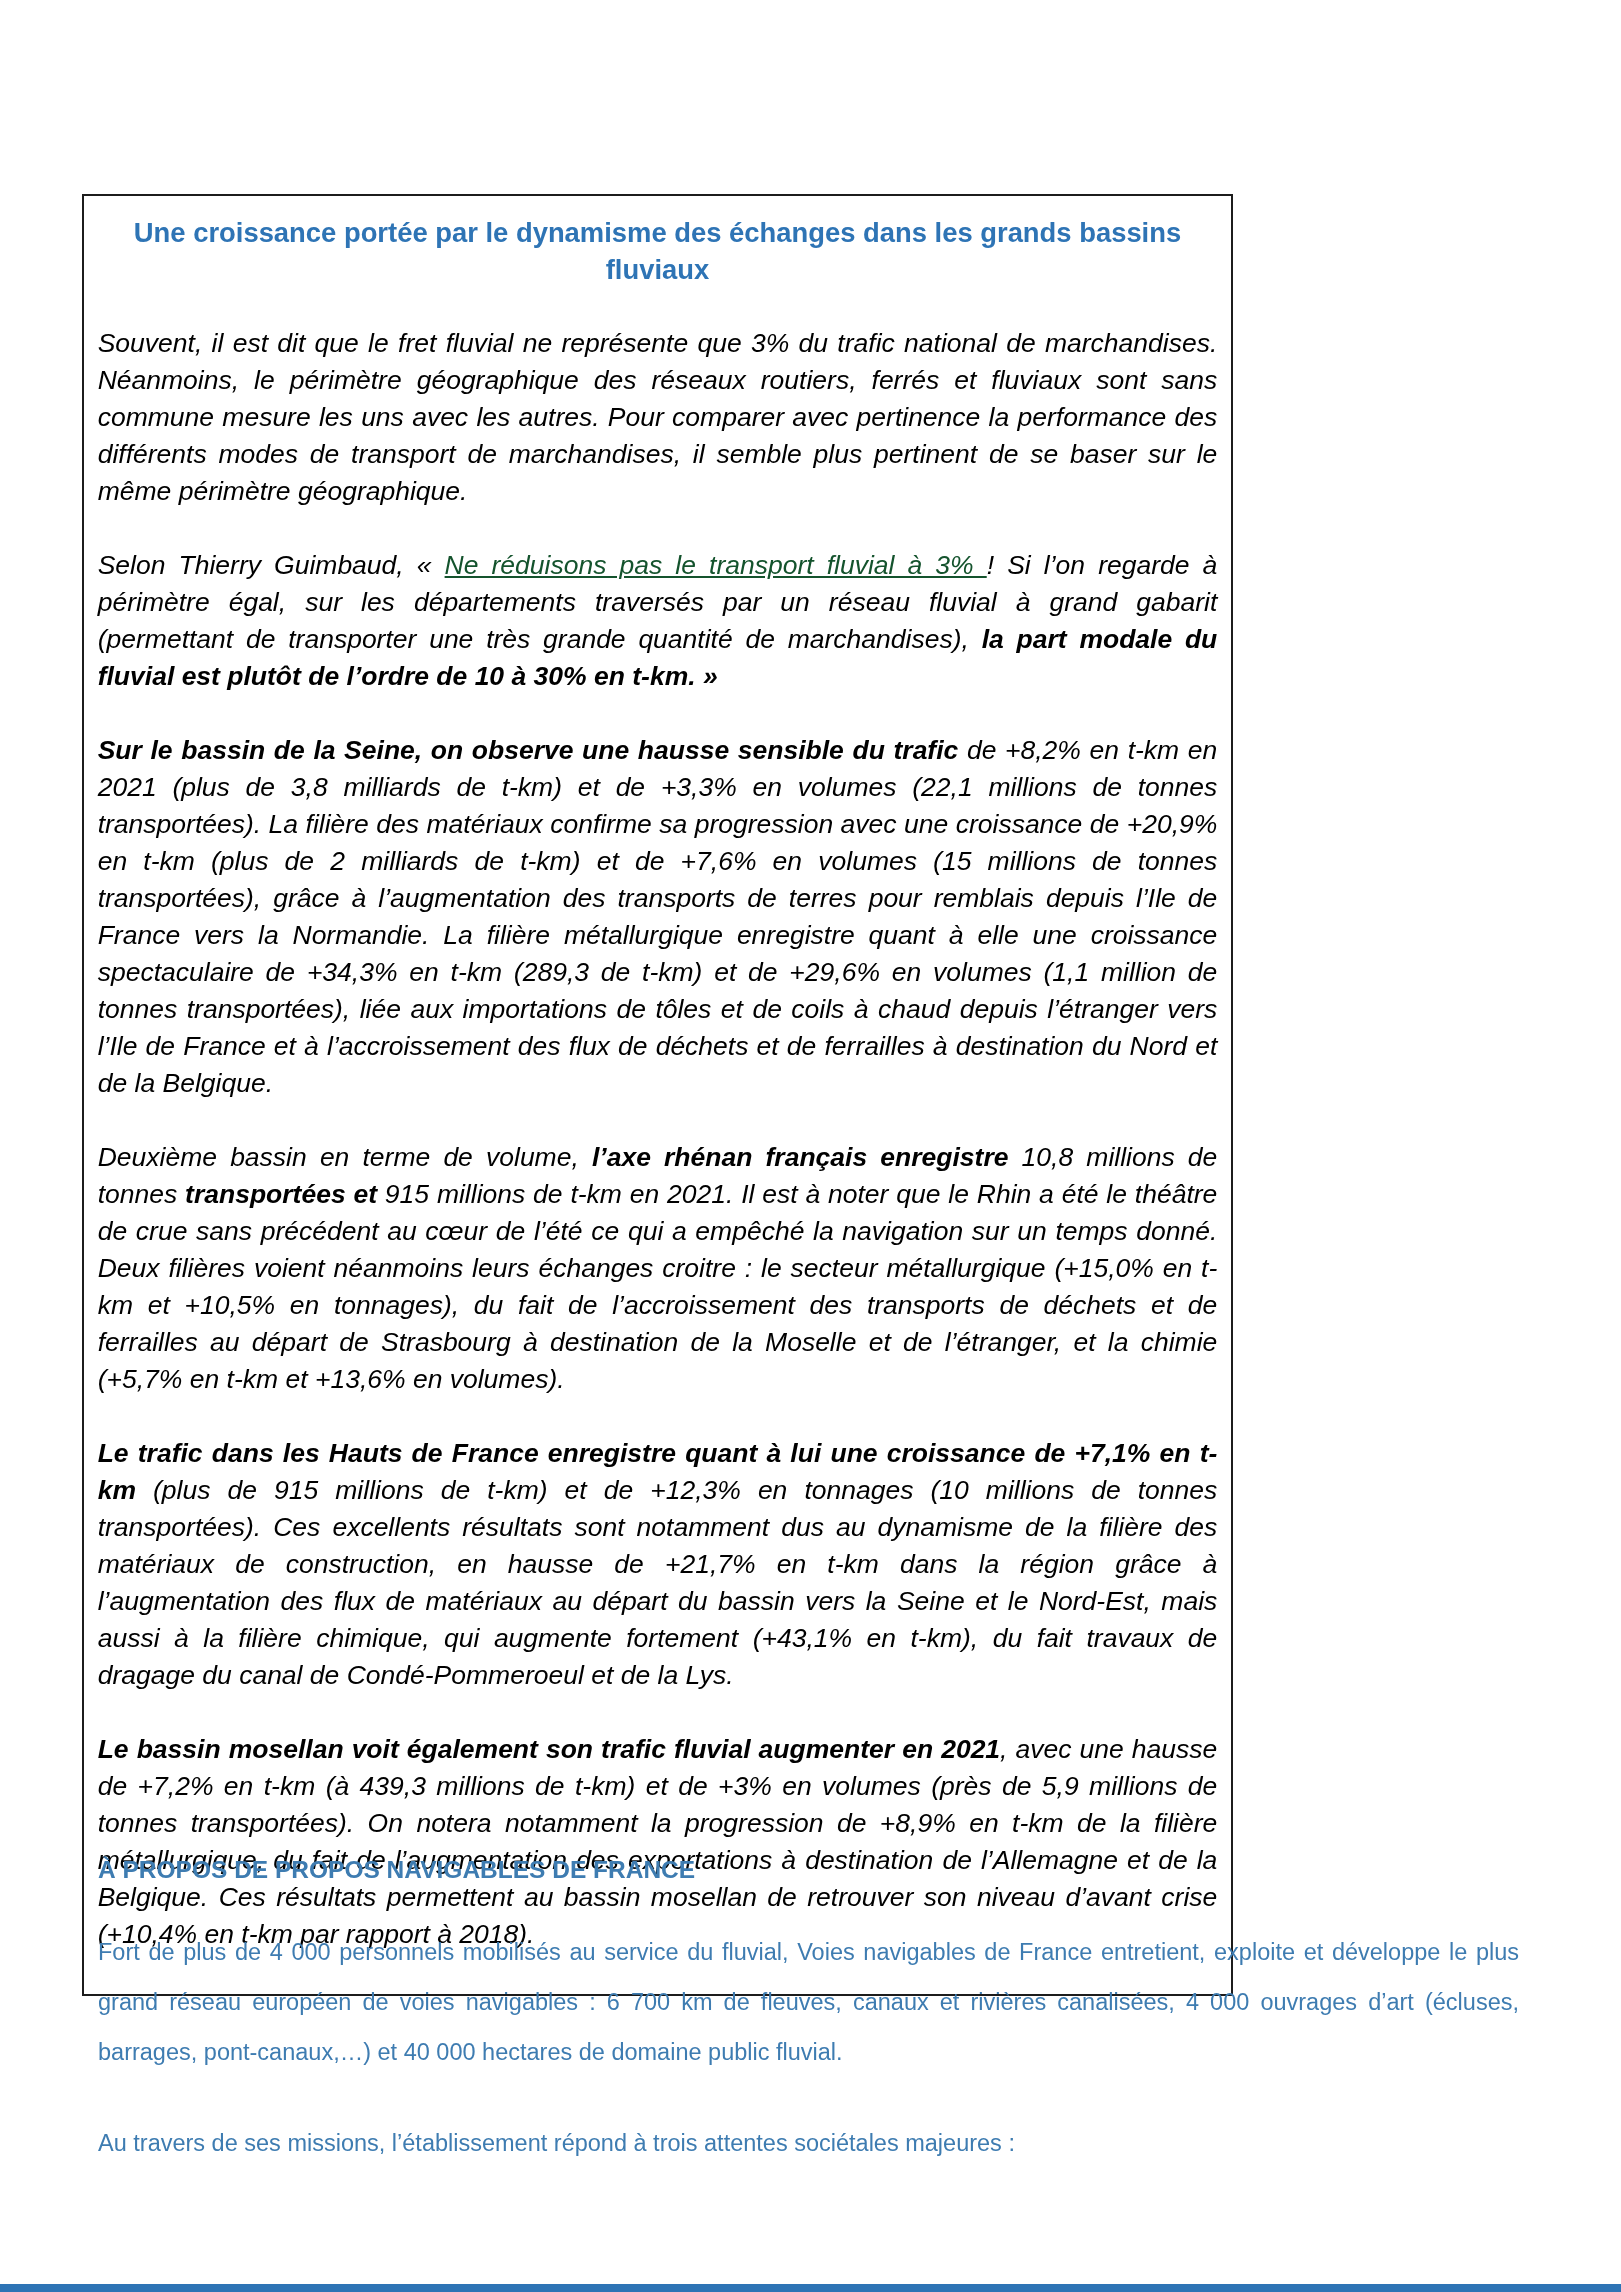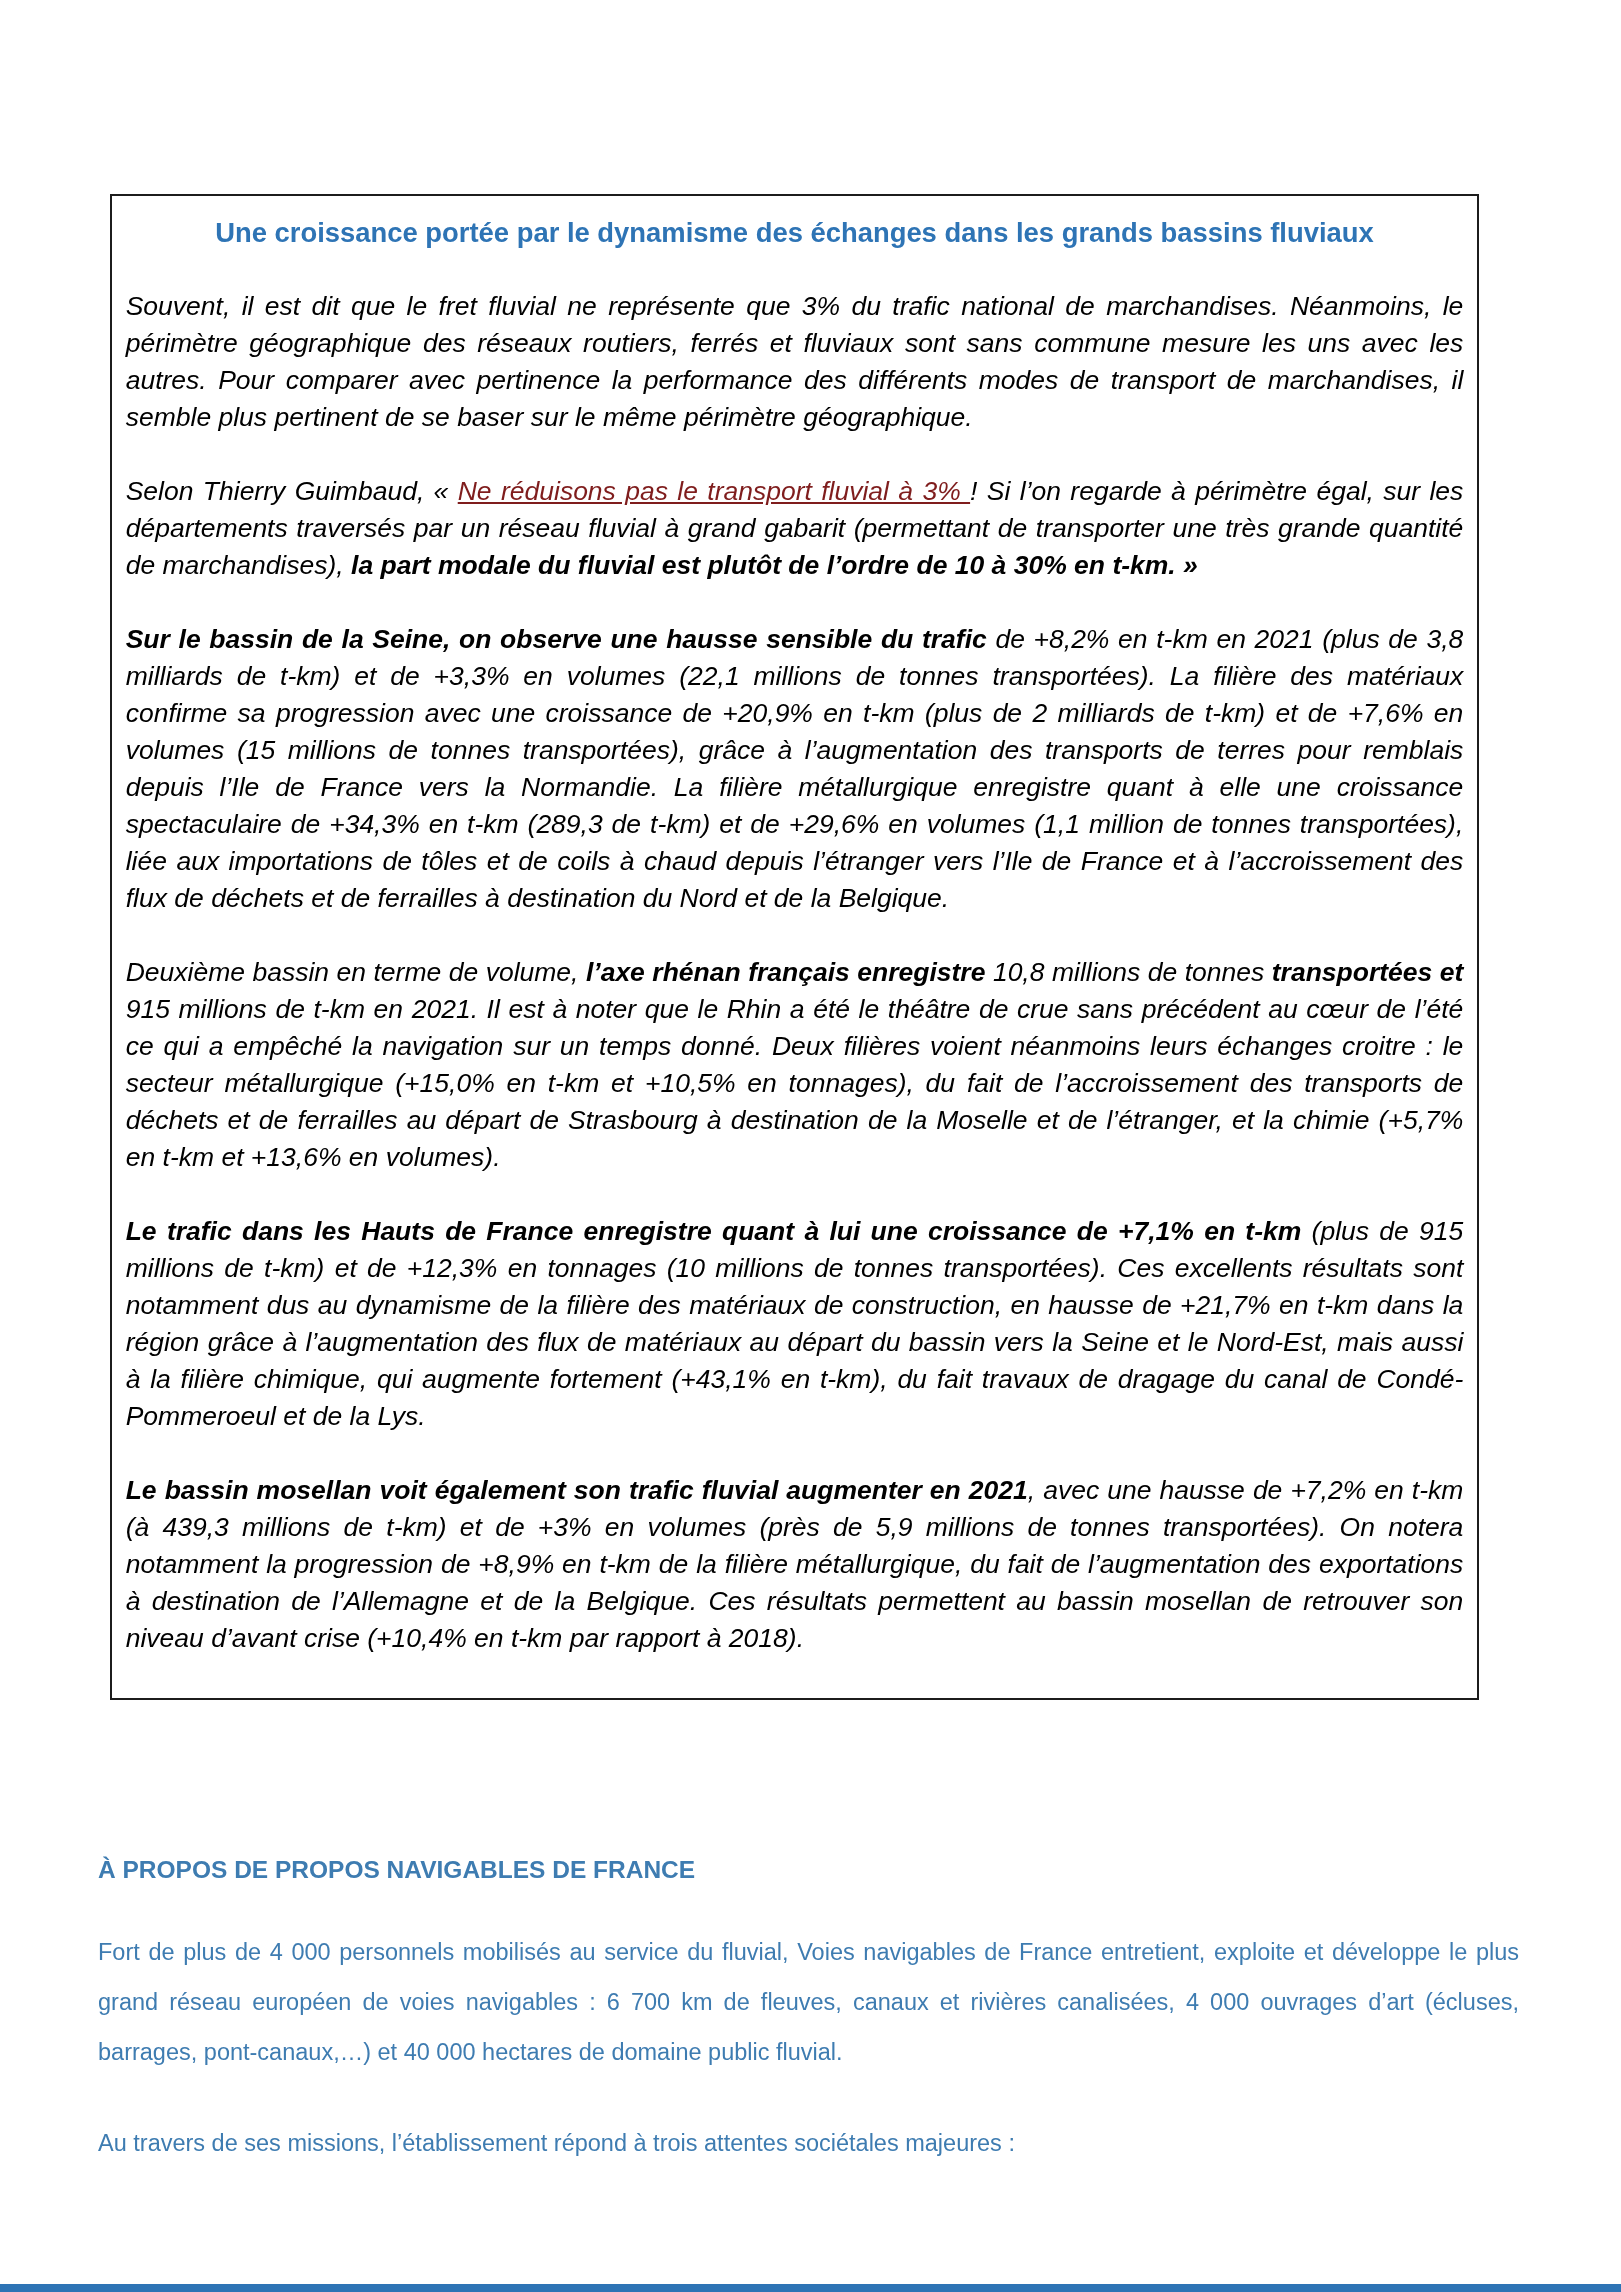--- a/index.html
+++ b/index.html
@@ -9,23 +9,23 @@
   }
   body {
     width: 1621px;
     height: 2293px;
     position: relative;
     font-family: "Liberation Sans", sans-serif;
     color: #000000;
   }
   .highlight-box {
     position: absolute;
-    left: 110px;
+    left: 82px;
     top: 194px;
-    width: 1369px;
+    width: 1151px;
     box-sizing: border-box;
     border: 2px solid #1c1c1c;
     padding: 11.8px 13.7px 41px 13.7px;
     background: #ffffff;
   }
   .box-title {
     color: #2E74B5;
     font-weight: bold;
     font-size: 27.4px;
     line-height: 37px;
@@ -34,21 +34,21 @@
   }
   .highlight-box p.body-par {
     font-size: 26.5px;
     line-height: 37px;
     text-align: justify;
     margin: 37px 0 0 0;
     font-style: italic;
   }
   .b { font-weight: bold; }
   .inline-link {
-    color: #7f1d1d;
+    color: #14532d;
     text-decoration: underline;
     cursor: pointer;
   }
   .about-section {
     position: absolute;
     left: 98px;
     top: 1855px;
     width: 1421px;
     color: #3E7CB1;
   }

